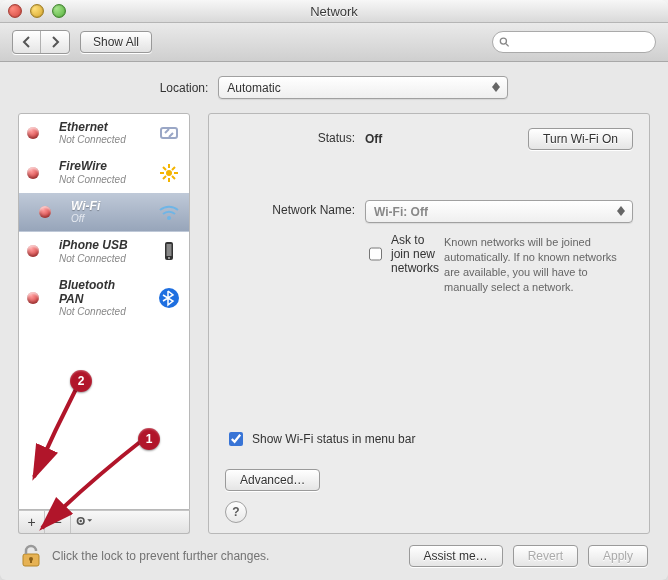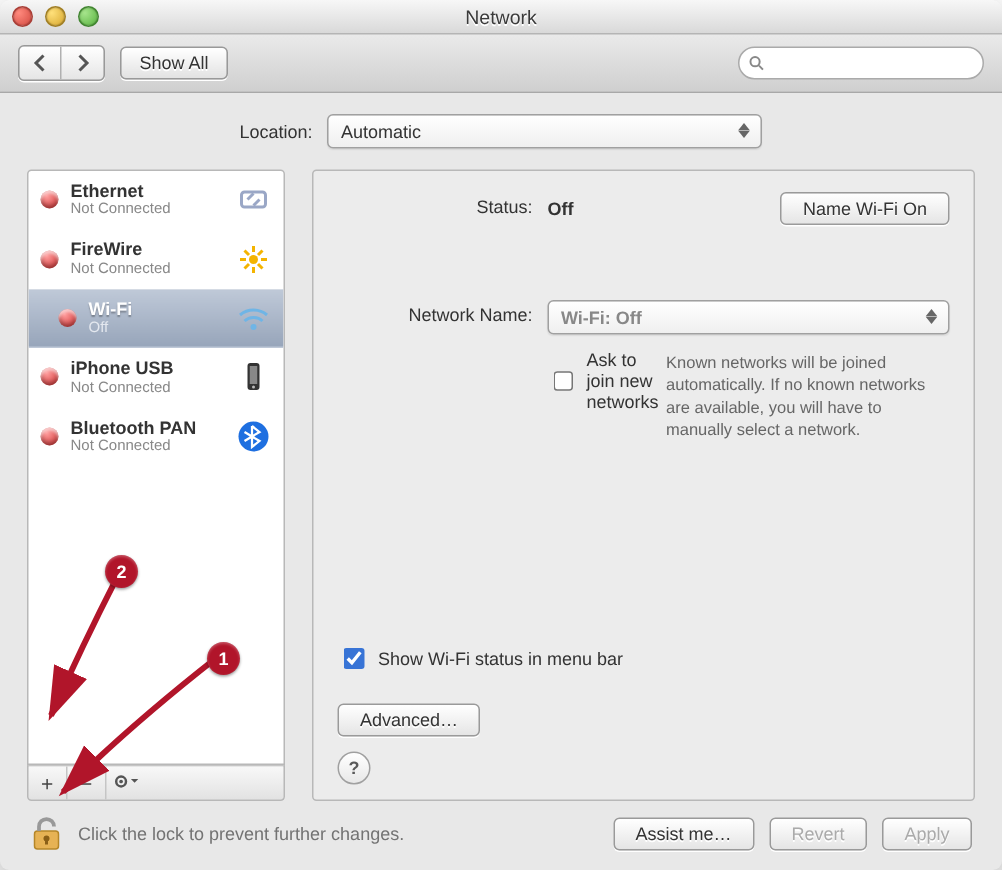--- a/index.html
+++ b/index.html
@@ -164,22 +164,23 @@
     flex:1;
     background:#fff;
     border:1px solid #b8b8b8;
     border-radius:3px 3px 0 0;
     overflow:hidden;
   }
   .list-item {
     display:flex;
     align-items:center;
     padding: 6px 8px;
-    gap:8px;
+    gap:20px;
     border-bottom: 1px solid rgba(0,0,0,0);
+    font-style: italic;
   }
   .list-item .dot {
     width:12px;height:12px;border-radius:50%;
     box-shadow: inset 0 2px 2px rgba(255,255,255,0.6), inset 0 -2px 3px rgba(0,0,0,0.3);
     flex-shrink:0;
   }
   .dot.red { background: radial-gradient(circle at 35% 30%, #ff9f9f, #cc2a2a); }
   .list-item .labels { flex:1; line-height:1.2; min-width:0; }
   .list-item .name { font-size:12px; font-weight:bold; color:#333; }
   .list-item .sub { font-size:10px; color:#888; }
@@ -460,21 +461,21 @@
         </div>
       </div>
 
       <div class="detail">
 
         <div class="row">
           <div class="lbl">Status:</div>
           <div class="val">
             <span class="status-off">Off</span>
             <div style="flex:1"></div>
-            <button class="btn-aqua">Name Wi-Fi On</button>
+            <button class="btn-aqua">Turn Wi-Fi On</button>
           </div>
         </div>
 
         <div style="height:40px;"></div>
 
         <div class="row">
           <div class="lbl">Network Name:</div>
           <div class="val">
             <div class="popup" style="flex:1;color:#888;font-weight:bold;">
               <span>Wi-Fi: Off</span>

